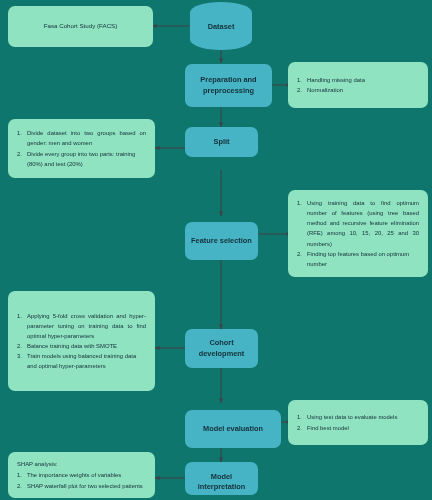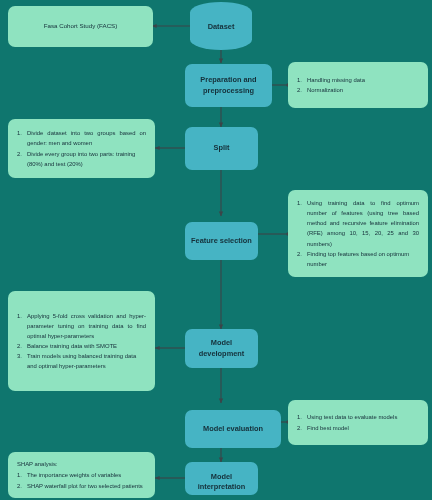--- a/index.html
+++ b/index.html
@@ -154,21 +154,21 @@
     <span>Preparation and preprocessing</span>
   </div>
 
   <div class="note" style="left:288px; top:62px; width:140px; height:46px;">
     <ol class="note-list">
       <li class="plain-line">Handling missing data</li>
       <li class="plain-line">Normalization</li>
     </ol>
   </div>
 
-  <div class="node process" style="left:185px; top:127px; width:73px; height:43px;">
+  <div class="node process" style="left:185px; top:127px; width:73px; height:30px;">
     <span>Split</span>
   </div>
 
   <div class="note" style="left:8px; top:119px; width:147px; height:59px;">
     <ol class="note-list">
       <li>Divide dataset into two groups based on gender: men and women</li>
       <li>Divide every group into two parts: training (80%) and test (20%)</li>
     </ol>
   </div>
 
@@ -177,21 +177,21 @@
   </div>
 
   <div class="note" style="left:288px; top:190px; width:140px; height:87px;">
     <ol class="note-list">
       <li>Using training data to find optimum number of features (using tree based method and recursive feature elimination (RFE) among 10, 15, 20, 25 and 30 numbers)</li>
       <li>Finding top features based on optimum number</li>
     </ol>
   </div>
 
   <div class="node process" style="left:185px; top:329px; width:73px; height:39px;">
-    <span>Model development</span>
+    <span>Cohort development</span>
   </div>
 
   <div class="note" style="left:8px; top:291px; width:147px; height:100px;">
     <ol class="note-list">
       <li>Applying 5-fold cross validation and hyper-parameter tuning on training data to find optimal hyper-parameters</li>
       <li>Balance training data with SMOTE</li>
       <li>Train models using balanced training data and optimal hyper-parameters</li>
     </ol>
   </div>
 

